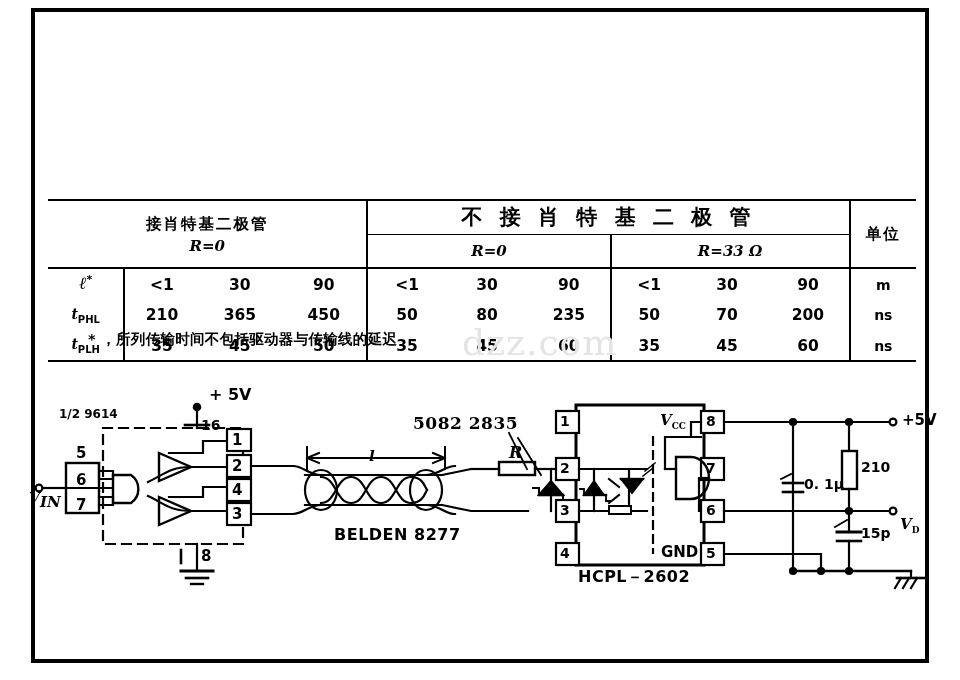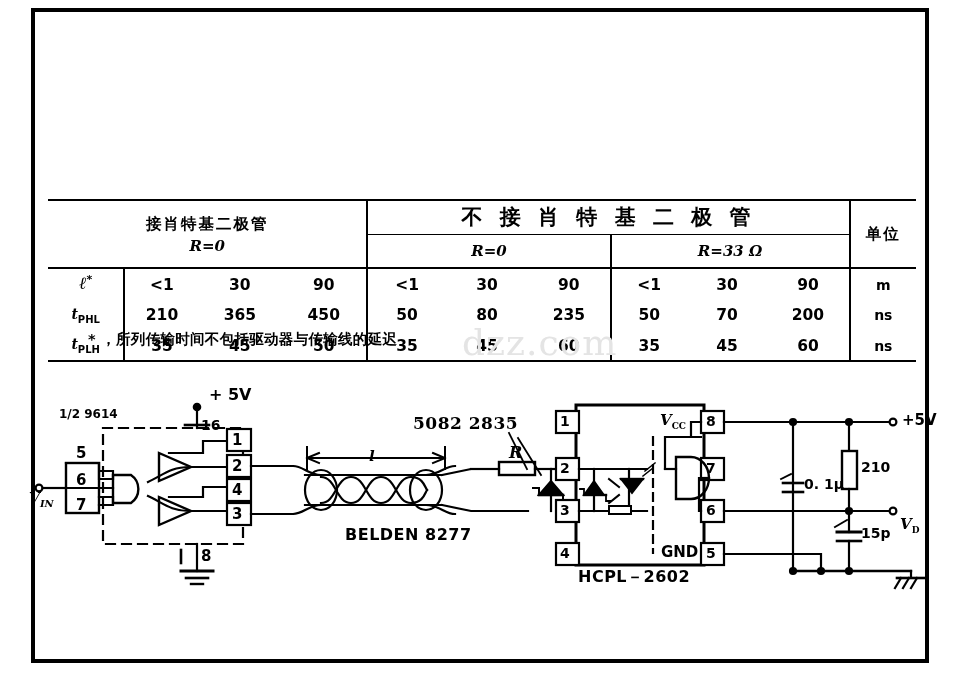--- a/index.html
+++ b/index.html
@@ -364,29 +364,29 @@
         <circle cx="790" cy="196" r="3" fill="#000"></circle>
       </g>
     </svg>
 
     <span class="lbl" style="left:28px; top:32px; font-size:12px;">1/2 9614</span>
     <span class="lbl" style="left:178px; top:10px; font-size:16px;">+ 5V</span>
     <span class="lbl" style="left:170px; top:42px; font-size:14px;">16</span>
     <span class="lbl" style="left:45px; top:69px; font-size:15px;">5</span>
     <span class="lbl" style="left:45px; top:96px; font-size:15px;">6</span>
     <span class="lbl" style="left:45px; top:121px; font-size:15px;">7</span>
-    <span class="lbl lbl-serif" style="left:-2px; top:115px; font-size:14px; font-style:italic;"><span>V</span><span style="font-size:10px;vertical-align:sub;">IN</span></span>
+    <span class="lbl lbl-serif" style="left:-2px; top:115px; font-size:14px; font-style:italic;"><span>V</span><span style="font-size:15px;vertical-align:sub;">IN</span></span>
     <span class="lbl" style="left:201px; top:56px; font-size:15px;">1</span>
     <span class="lbl" style="left:201px; top:82px; font-size:15px;">2</span>
     <span class="lbl" style="left:201px; top:106px; font-size:15px;">4</span>
     <span class="lbl" style="left:201px; top:130px; font-size:15px;">3</span>
     <span class="lbl" style="left:170px; top:172px; font-size:15px;">8</span>
 
     <span class="lbl lbl-serif" style="left:338px; top:72px; font-size:15px; font-style:italic;">l</span>
-    <span class="lbl" style="left:314px; top:150px; font-size:16px; letter-spacing:0.5px;">BELDEN 8277</span>
+    <span class="lbl" style="left:303px; top:150px; font-size:16px; letter-spacing:0.5px;">BELDEN 8277</span>
 
     <span class="lbl lbl-serif" style="left:382px; top:38px; font-size:17px; letter-spacing:0.5px;">5082 2835</span>
     <span class="lbl lbl-serif" style="left:478px; top:68px; font-size:16px; font-style:italic;">R</span>
 
     <span class="lbl" style="left:529px; top:38px; font-size:14px;">1</span>
     <span class="lbl" style="left:529px; top:85px; font-size:14px;">2</span>
     <span class="lbl" style="left:529px; top:127px; font-size:14px;">3</span>
     <span class="lbl" style="left:529px; top:170px; font-size:14px;">4</span>
     <span class="lbl" style="left:675px; top:38px; font-size:14px;">8</span>
     <span class="lbl" style="left:675px; top:85px; font-size:14px;">7</span>

